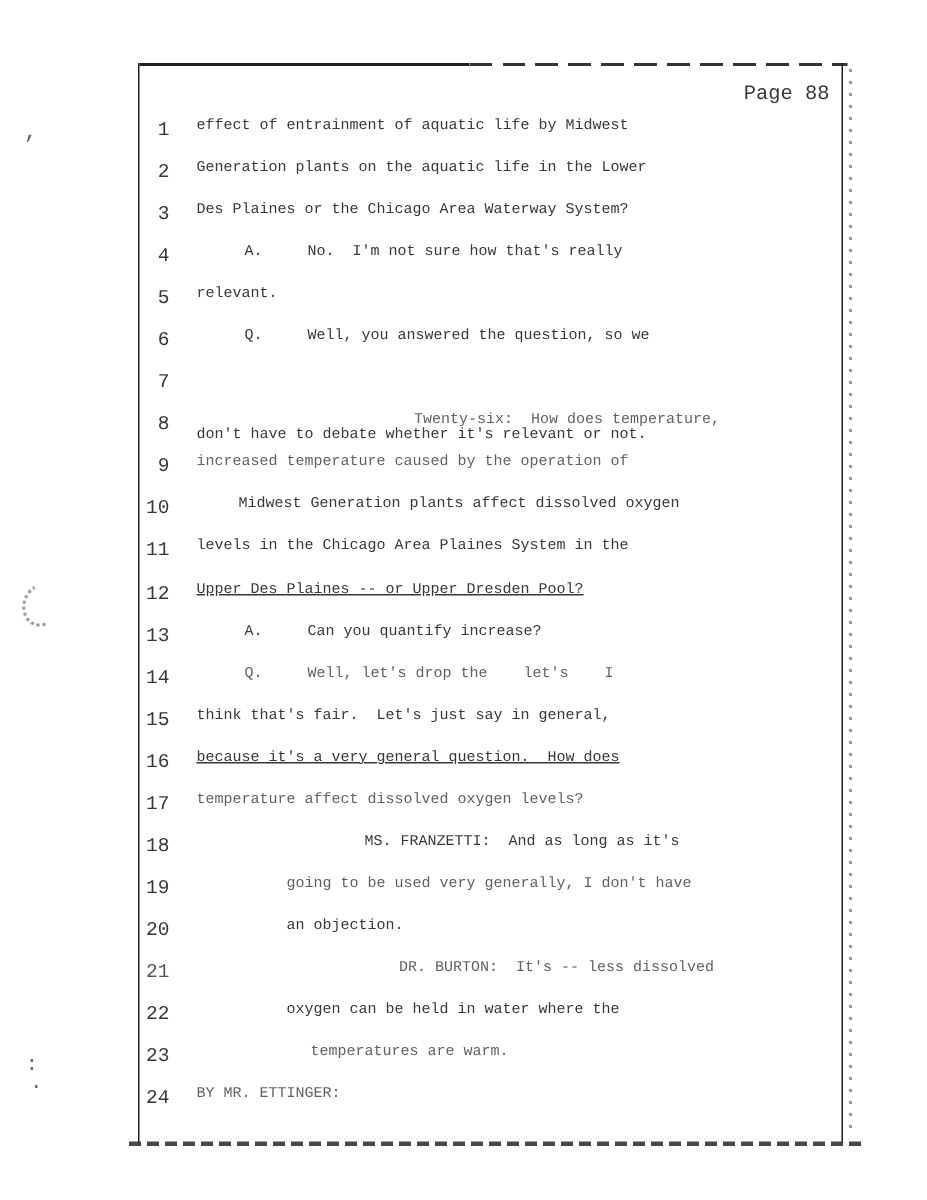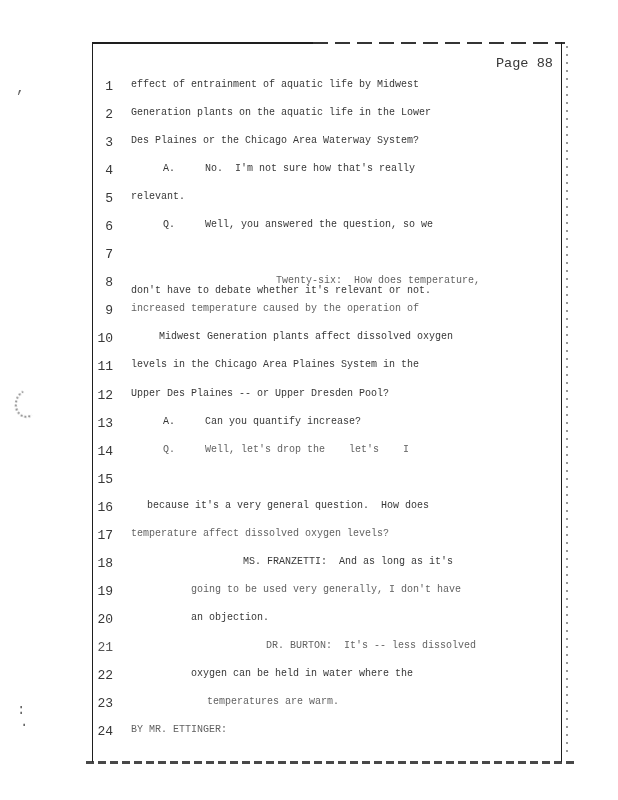--- a/index.html
+++ b/index.html
@@ -144,36 +144,37 @@
         <div class="row">
           <span class="num">10</span>
           <span class="txt" style="left: 38px; padding-left: 28px;">Midwest Generation plants affect dissolved oxygen</span>
         </div>
         <div class="row">
           <span class="num">11</span>
           <span class="txt" style="left: 38px;">levels in the Chicago Area Plaines System in the</span>
         </div>
         <div class="row">
           <span class="num">12</span>
-          <span class="txt" style="left: 38px;">Upper Des Plaines -- or Upper Dresden Pool?</span>
+          <span class="txt" style="left: 38px; text-decoration: underline;">Upper Des Plaines -- or Upper Dresden Pool?</span>
         </div>
         <div class="row">
           <span class="num">13</span>
           <span class="txt" style="left: 70px;">A.     Can you quantify increase?</span>
         </div>
         <div class="row">
           <span class="num">14</span>
           <span class="txt" style="left: 70px;">Q.     Well, let's drop the    let's    I</span>
         </div>
         <div class="row">
           <span class="num">15</span>
+          <span class="txt" style="left: 38px;">think that's fair.  Let's just say in general,</span>
         </div>
         <div class="row">
           <span class="num">16</span>
-          <span class="txt" style="left: 54px;">because it's a very general question.  How does</span>
+          <span class="txt" style="left: 38px; text-decoration: underline;">because it's a very general question.  How does</span>
         </div>
         <div class="row">
           <span class="num">17</span>
           <span class="txt" style="left: 38px;">temperature affect dissolved oxygen levels?</span>
         </div>
         <div class="row">
           <span class="num">18</span>
           <span class="txt" style="left: 150px;">MS. FRANZETTI:  And as long as it's</span>
         </div>
         <div class="row">

